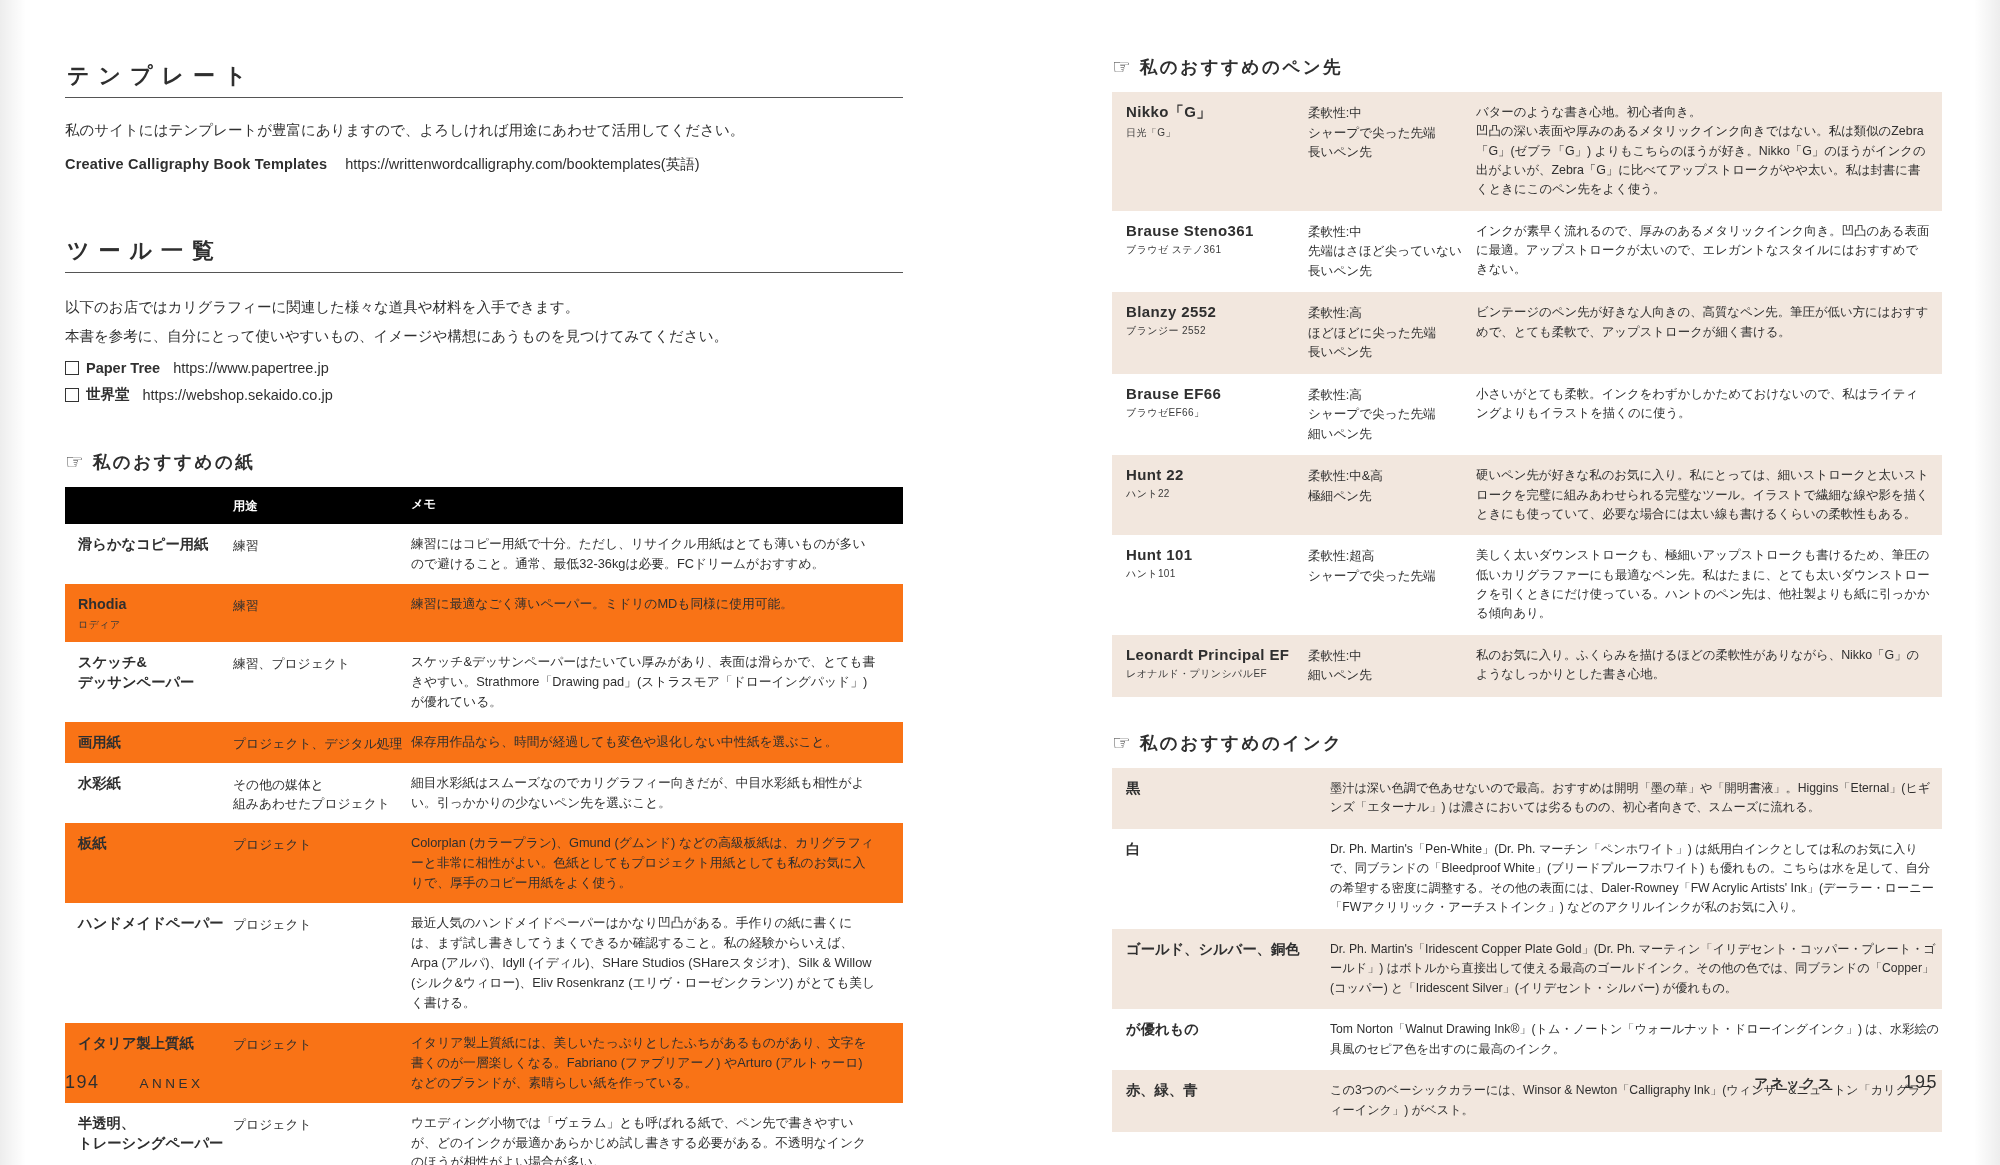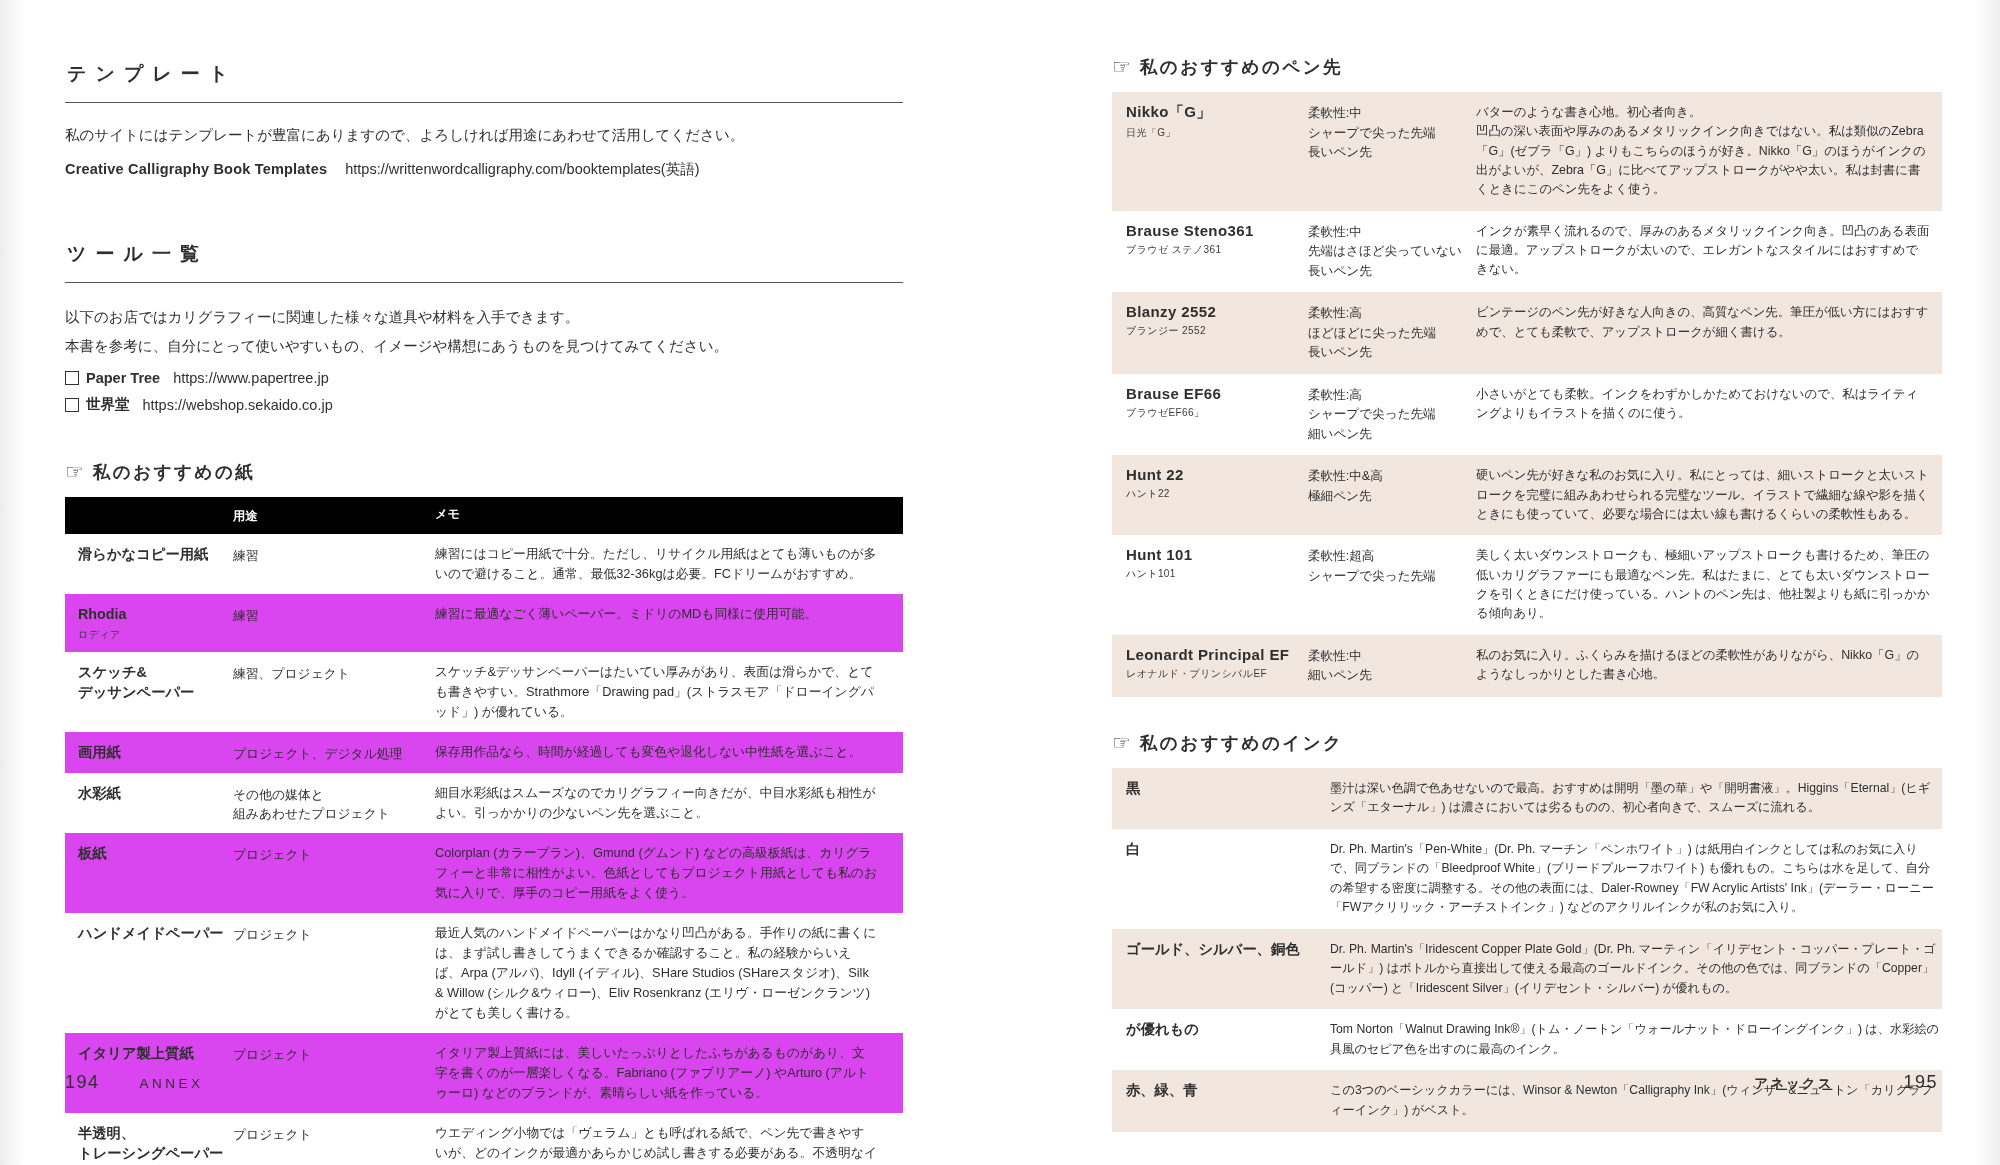--- a/index.html
+++ b/index.html
@@ -11,22 +11,22 @@
   
   .edge{position:absolute;top:0;bottom:0;width:26px;pointer-events:none;}
   .edge.l{left:0;background:linear-gradient(to right,rgba(0,0,0,.07),rgba(0,0,0,0));}
   .edge.r{right:0;background:linear-gradient(to left,rgba(0,0,0,.07),rgba(0,0,0,0));}
 
   .page{position:absolute;top:55px;}
   .page-left{left:65px;width:838px;}
   .page-right{left:1112px;width:830px;}
 
   .sec-title{
-    font-size:19px;font-weight:700;letter-spacing:9px;
-    padding:6px 0 15px 2px;border-bottom:1px solid #555;margin:0;
+    font-size:22px;font-weight:700;letter-spacing:9px;
+    padding:6px 0 6px 2px;border-bottom:1px solid #555;margin:0;
   }
   .para{font-size:14.5px;line-height:1.7;margin-top:20px;}
   .linkline{font-size:14.5px;margin-top:9px;line-height:1.7;}
   .linkline .b{font-weight:700;letter-spacing:.2px;}
   .linkline .u{margin-left:14px;}
   .gap-title{margin-top:54px;}
 
   .shopline{font-size:14.5px;margin-top:9px;display:flex;align-items:center;}
   .checkbox{
     display:inline-block;width:12px;height:12px;border:1.6px solid #333;
@@ -37,27 +37,27 @@
 
   .hd{display:flex;align-items:center;font-size:17.5px;font-weight:700;letter-spacing:2.5px;}
   .hd .hand{font-size:21px;font-weight:400;margin-right:9px;letter-spacing:0;}
   .mt-paper{margin-top:46px;}
   .mt-ink{margin-top:34px;}
 
   
   .tblhead{display:flex;background:#000000;color:#fff;font-size:12.3px;font-weight:700;
     padding:8px 0;margin-top:13px;}
   .t-row{display:flex;padding:10px 0;}
-  .t-row.alt{background:#d946ef;}
+  .t-row.alt{background:#f97316;}
 
   
   .c1{width:168px;padding-left:13px;box-sizing:border-box;font-weight:700;font-size:14.3px;
       line-height:1.4;white-space:pre-line;}
   .c2{width:178px;box-sizing:border-box;font-size:12.8px;line-height:1.5;white-space:pre-line;padding-top:2px;}
-  .c3{flex:1;padding-right:26px;font-size:12.8px;line-height:1.56;white-space:pre-line;margin-left:24px;}
+  .c3{flex:1;padding-right:26px;font-size:12.8px;line-height:1.56;white-space:pre-line;}
 
   
   .p-row{display:flex;padding:11px 0;justify-content:space-between;}
   .p-row.alt{background:#f2e7de;}
   .p1{width:196px;padding-left:14px;box-sizing:border-box;}
   .p1 .nm{font-weight:700;font-size:15px;letter-spacing:.4px;}
   .sub{font-size:10px;font-weight:400;margin-top:4px;letter-spacing:.4px;color:#3a3a3a;}
   .p2{width:168px;box-sizing:border-box;font-size:12.6px;line-height:1.55;padding-top:1px;}
   .p3{flex:1;padding-right:12px;font-size:12.4px;line-height:1.56;white-space:pre-line;}
 

